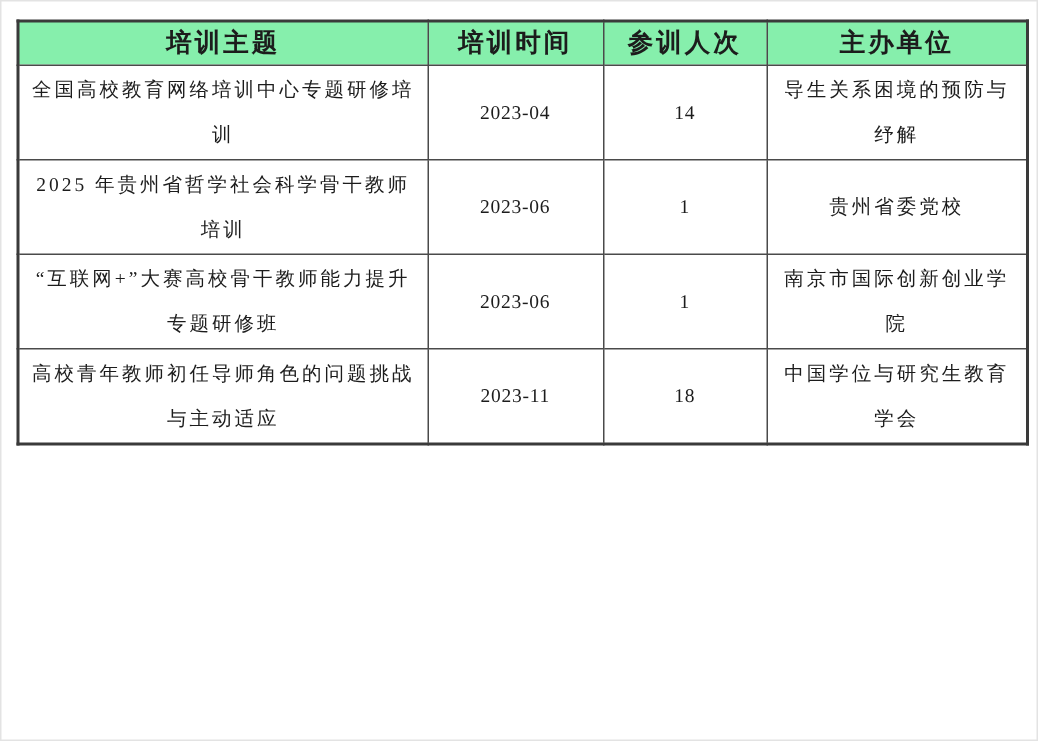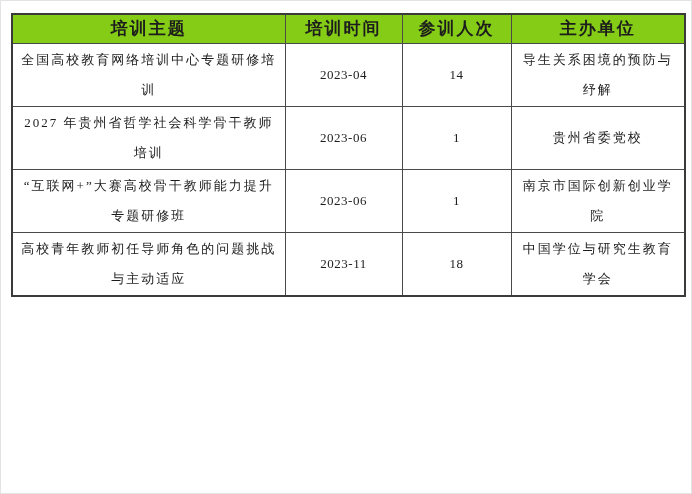--- a/index.html
+++ b/index.html
@@ -21,21 +21,21 @@
     table-layout: fixed;
     width: 673px;
     border: 2px solid #3a3a3a;
   }
   table.training th, table.training td {
     border: 1px solid #4a4a4a;
     text-align: center;
     vertical-align: middle;
     padding: 1px 4px;
   }
-  table.training thead tr { height: 29px; background: #84cc16; }
+  table.training thead tr { height: 29px; background: #86efac; }
   table.training tbody tr { height: 63px; }
   th.hdr {
     font-weight: bold;
     font-size: 17px;
     letter-spacing: 2px;
   }
   td.topic, td.org {
     font-size: 13px;
     letter-spacing: 2px;
     line-height: 30px;
@@ -70,21 +70,21 @@
       </tr>
     </thead>
     <tbody>
       <tr>
         <td class="topic">全国高校教育网络培训中心专题研修培训</td>
         <td class="time">2023-04</td>
         <td class="count">14</td>
         <td class="org">导生关系困境的预防与纾解</td>
       </tr>
       <tr>
-        <td class="topic">2027 年贵州省哲学社会科学骨干教师培训</td>
+        <td class="topic">2025 年贵州省哲学社会科学骨干教师培训</td>
         <td class="time">2023-06</td>
         <td class="count">1</td>
         <td class="org">贵州省委党校</td>
       </tr>
       <tr>
         <td class="topic">“互联网+”大赛高校骨干教师能力提升专题研修班</td>
         <td class="time">2023-06</td>
         <td class="count">1</td>
         <td class="org">南京市国际创新创业学院</td>
       </tr>

